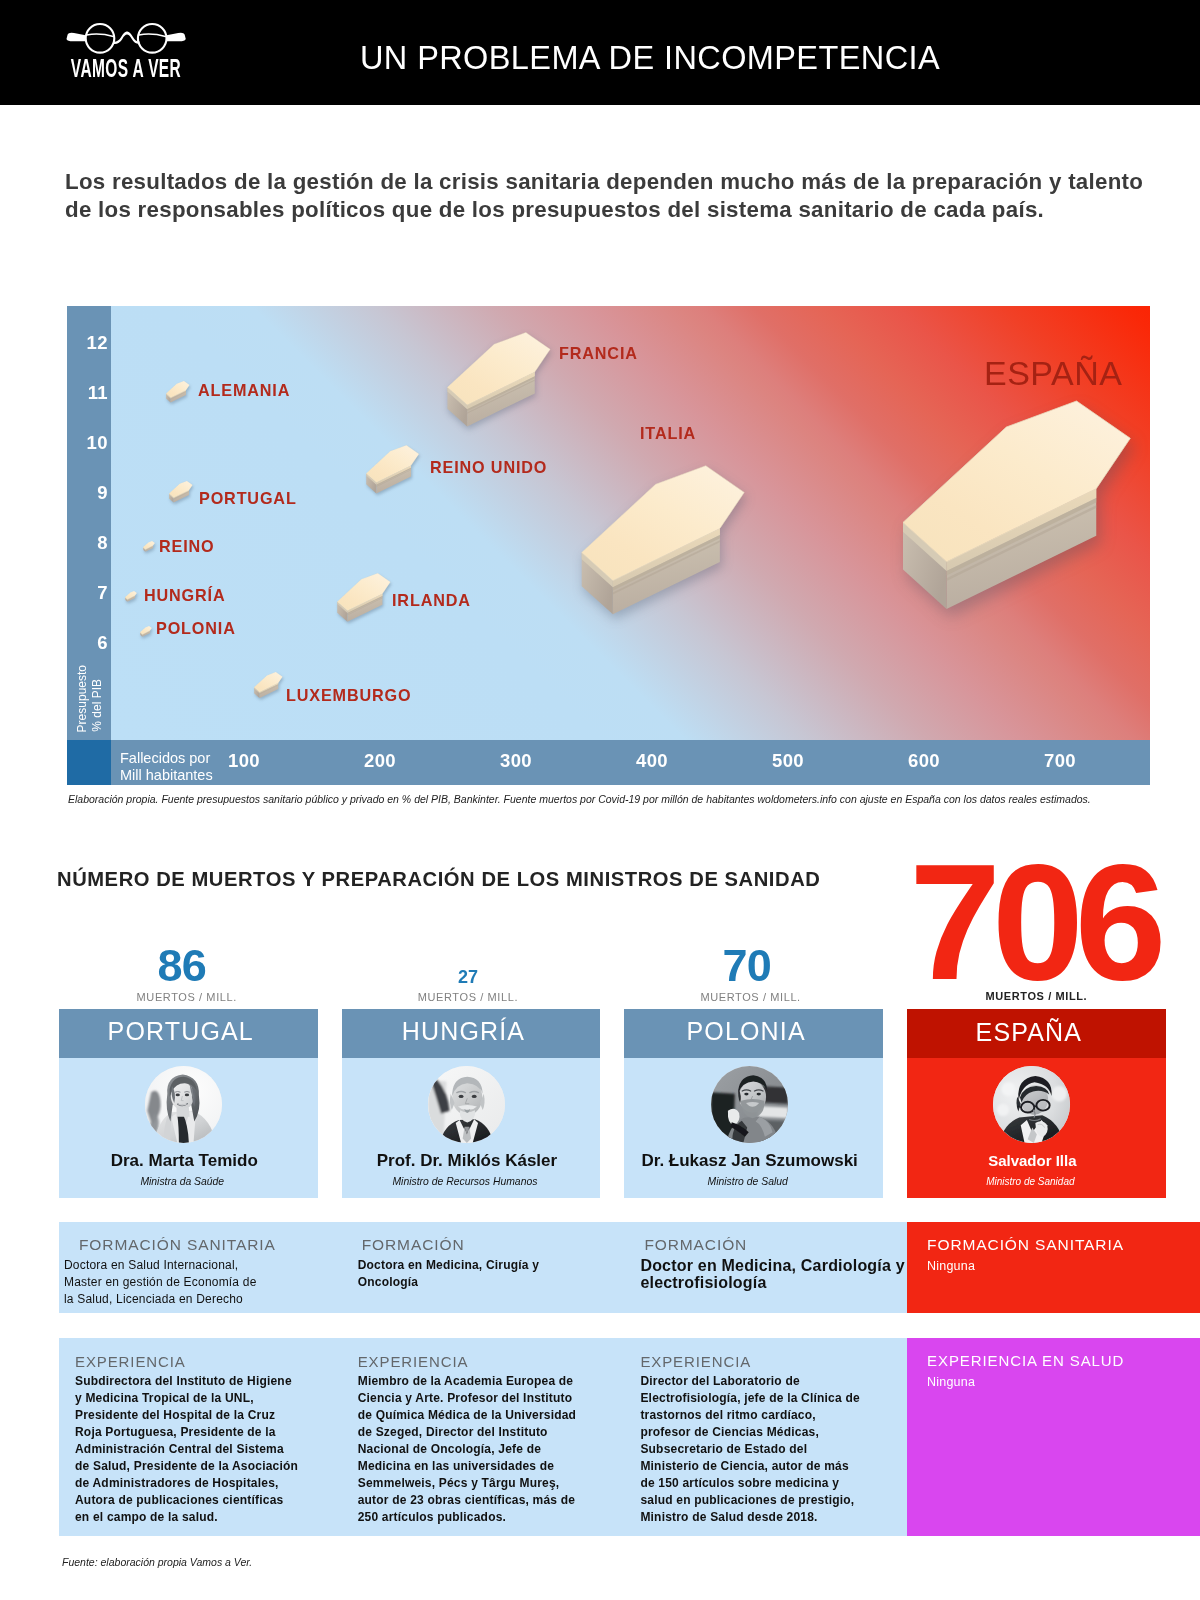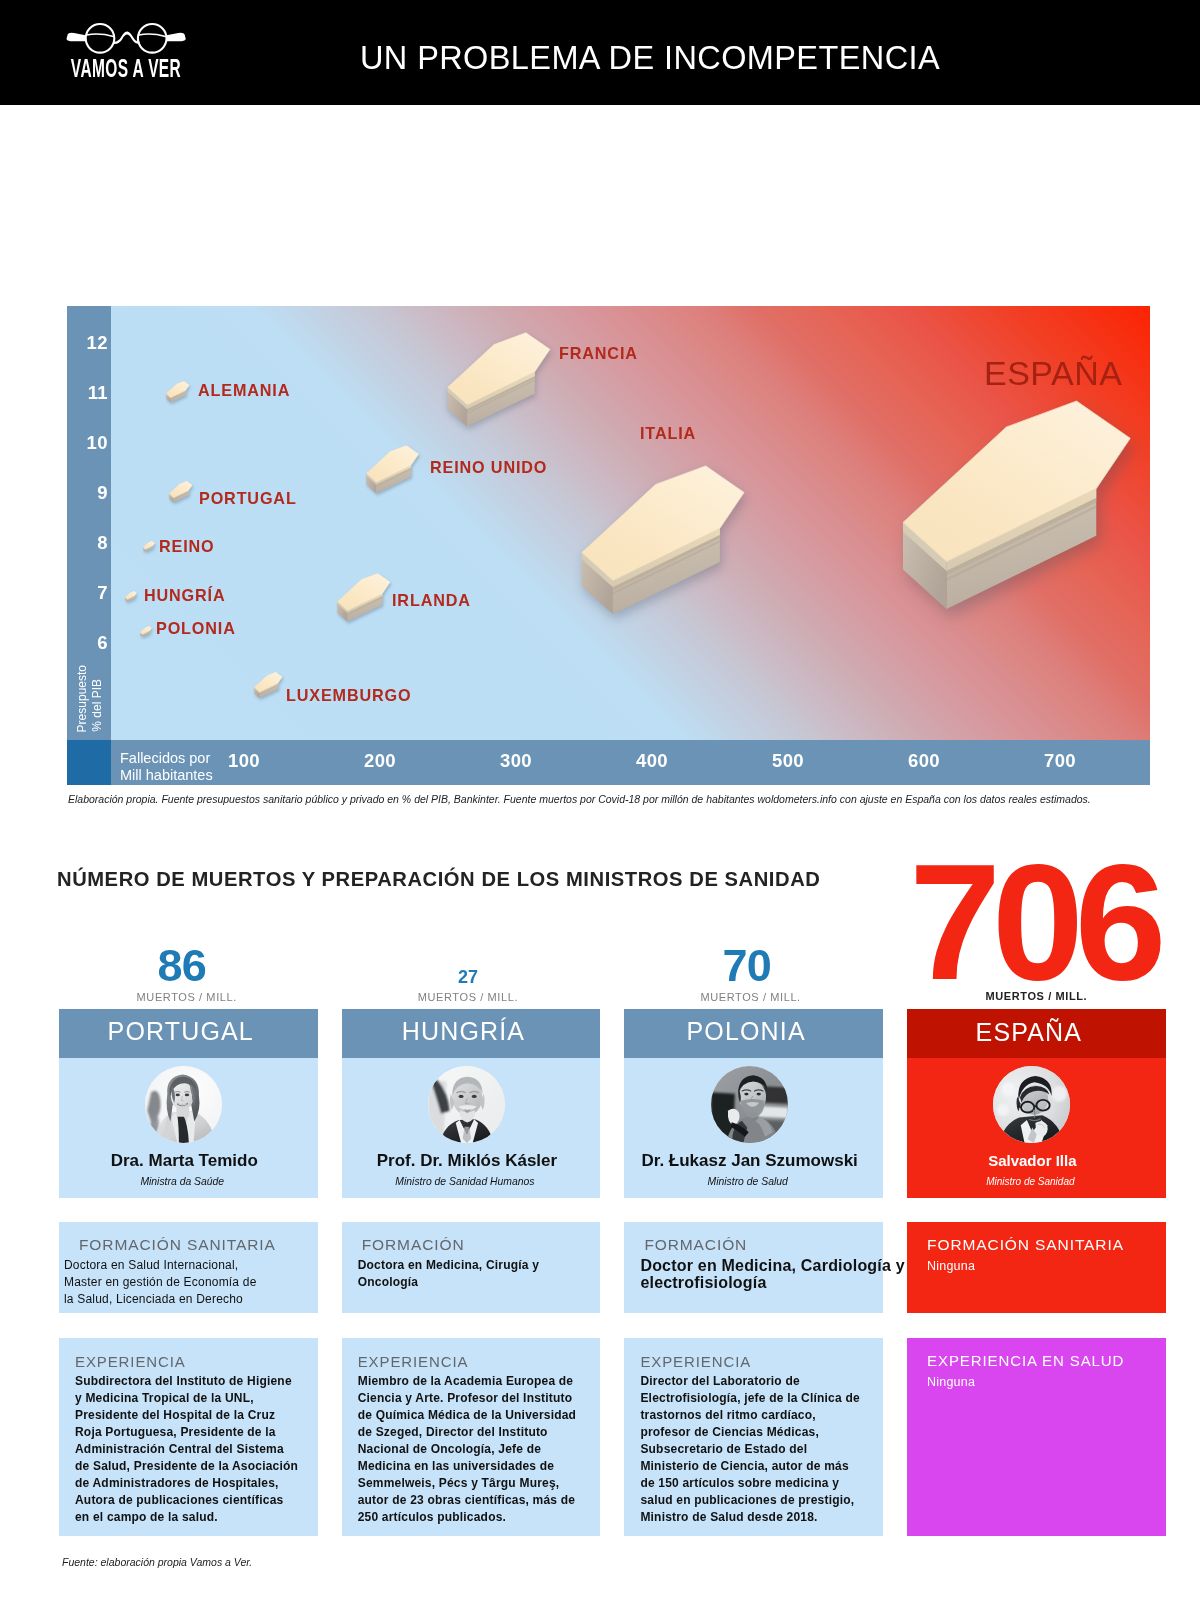--- a/index.html
+++ b/index.html
@@ -50,21 +50,21 @@
   .note{position:absolute;left:68px;top:793px;font-size:10.5px;font-style:italic;color:#222;}
 
   
   .bignum{position:absolute;text-align:center;font-weight:700;}
   .mlbl{position:absolute;text-align:center;font-size:11px;color:#333;letter-spacing:0.6px;}
   .card{position:absolute;}
   .chead{position:absolute;text-align:center;color:#fff;font-weight:400;letter-spacing:1.15px;white-space:nowrap;line-height:30px;}
   .cbody{position:absolute;}
   .pname{position:absolute;width:100%;text-align:center;font-weight:700;color:#111;white-space:nowrap;line-height:20px;}
   .prole{position:absolute;width:100%;text-align:center;font-style:italic;color:#111;white-space:nowrap;line-height:14px;}
-  .blk{position:absolute;}
+  .blk{position:absolute;padding-left:35px;}
   .blkh{position:absolute;font-size:15.5px;font-weight:400;letter-spacing:0.9px;white-space:nowrap;}
   .blkt{position:absolute;font-size:12px;line-height:17px;color:#12161a;font-weight:700;letter-spacing:0.2px;white-space:nowrap;}
   .src{position:absolute;left:62px;top:1556px;font-size:10.5px;font-style:italic;color:#222;}
 </style>
 </head>
 <body>
 
 <div class="page">
 
   <div class="hdr">
@@ -83,20 +83,21 @@
                  Q124.8 34.6 122.2 39.2 Q119.0 44.6 113.2 43.9 Z" fill="#fff"></path>
 
         <path d="M86.5 34.9 Q100 32.6 113.3 36.5" fill="none" stroke="#fff" stroke-width="1.5" stroke-linecap="round"></path>
         <path d="M138.8 34.9 Q152 32.6 165.4 36.5" fill="none" stroke="#fff" stroke-width="1.5" stroke-linecap="round"></path>
       </svg>
       <div class="logo-text">VAMOS A VER</div>
     </div>
     <div class="hdr-title">UN PROBLEMA DE INCOMPETENCIA</div>
   </div>
 
+  <div class="intro"><span id="introL1">Los resultados de la gestión de la crisis sanitaria dependen mucho más de la preparación y talento</span><br><span id="introL2">de los responsables políticos que de los presupuestos del sistema sanitario de cada país.</span></div>
   <div class="sec-title" id="sec1">PRESUPUESTO VS RESULTADO</div>
 
   <div class="chart">
     <div class="plot">
       <div id="coffin-layer">
           <div class="coffin" style="left: 55px; top: 75px; width: 23.6591px; height: 21.63px; filter: drop-shadow(rgba(55, 75, 100, 0.3) 1px 2px 1.8px);"><svg viewBox="-1 -1 232 212" preserveAspectRatio="none">
     <defs>
       <linearGradient id="GALEMANIAa" x1="0.05" y1="1" x2="0.85" y2="0.1">
         <stop offset="0" stop-color="#f7e3bd"></stop>
                   <stop offset="0.3" stop-color="#fae5c1"></stop>
@@ -553,21 +554,21 @@
           <div class="xtick" style="left: 142px;">100</div>
           <div class="xtick" style="left: 278px;">200</div>
           <div class="xtick" style="left: 414px;">300</div>
           <div class="xtick" style="left: 550px;">400</div>
           <div class="xtick" style="left: 686px;">500</div>
           <div class="xtick" style="left: 822px;">600</div>
           <div class="xtick" style="left: 958px;">700</div>
         </div>
     </div>
   </div>
-  <div class="note">Elaboración propia. Fuente presupuestos sanitario público y privado en % del PIB, Bankinter. Fuente muertos por Covid-18 por millón de habitantes woldometers.info con ajuste en España con los datos reales estimados.</div>
+  <div class="note">Elaboración propia. Fuente presupuestos sanitario público y privado en % del PIB, Bankinter. Fuente muertos por Covid-19 por millón de habitantes woldometers.info con ajuste en España con los datos reales estimados.</div>
 
   <div class="sec-title" id="sec2">NÚMERO DE MUERTOS Y PREPARACIÓN DE LOS MINISTROS DE SANIDAD</div>
 
   <div id="cards">
       <div>
       <div class="bignum" style="left:52.5px;top:941px;width:258.5px;font-size:45px;color:#1f7bb6;line-height:49.50000000000001px;letter-spacing:-0.9px">86</div>
       <div class="mlbl" style="left:57.5px;top:991px;width:258.5px;font-size:11px;color:#808080;font-weight:400;letter-spacing:0.6px">MUERTOS / MILL.</div>
       <div class="card" style="left:59px;top:1009px;width:258.5px;height:49px;background:#6a93b5">
         <div class="chead" style="left:-7.5px;top:7px;width:258.5px;font-size:25px">PORTUGAL</div>
       </div>
@@ -699,21 +700,21 @@
   <path d="M37.5 34.5 Q43 31.5 48.5 34.5" stroke="#a0a4a7" stroke-width="1.9" fill="none" stroke-linecap="round"></path>
   <path d="M54.5 34.5 Q60 31.5 65.5 34.5" stroke="#a0a4a7" stroke-width="1.9" fill="none" stroke-linecap="round"></path>
   <path d="M51 42 L48.5 49 L53.5 49" stroke="#9da0a3" stroke-width="1" fill="none"></path>
   <path d="M39 52.5 Q51 48.5 63.5 52.5 Q58 58 51 56.5 Q44.5 58 39 52.5 Z" fill="#e8eaeb"></path>
   <path d="M41.5 57.5 Q51 63 61 57.5 Q62.5 70 51 73.5 Q40 70 41.5 57.5 Z" fill="#e1e3e4"></path>
   <path d="M47 56 Q51 59 55 56 Q53 61 51 61 Q49 61 47 56 Z" fill="#9aa0a3"></path>
  </g>
 </svg>
         </div>
         <div class="pname" style="top:93px;left:-4px;color:#111111;font-size:17px">Prof. Dr. Miklós Kásler</div>
-        <div class="prole" style="top:117px;left:-6px;color:#111111;font-size:10.4px">Ministro de Sanidad Humanos</div>
+        <div class="prole" style="top:117px;left:-6px;color:#111111;font-size:10.4px">Ministro de Recursos Humanos</div>
       </div>
       <div class="blk" style="left:341.7px;top:1222px;width:258.5px;height:91px;background:#c7e3f9">
         <div class="blkh" style="left:20px;top:14px;color:#63676b;font-size:15.5px">FORMACIÓN</div>
         <div class="blkt" style="left:16px;top:34.5px;color:#111111;font-weight:700;font-size:12px">Doctora en Medicina, Cirugía y<br>Oncología</div>
       </div>
       <div class="blk" style="left:341.7px;top:1338px;width:258.5px;height:198px;background:#c7e3f9">
         <div class="blkh" style="left:16px;top:15px;color:#63676b;font-size:15px">EXPERIENCIA</div>
         <div class="blkt" style="left:16px;top:34.5px;color:#111111;font-weight:700;font-size:12px">Miembro de la Academia Europea de<br>Ciencia y Arte. Profesor del Instituto<br>de Química Médica de la Universidad<br>de Szeged, Director del Instituto<br>Nacional de Oncología, Jefe de<br>Medicina en las universidades de<br>Semmelweis, Pécs  y Târgu Mureş,<br>autor de 23 obras científicas, más de<br>250 artículos publicados.</div>
       </div>
       </div>

